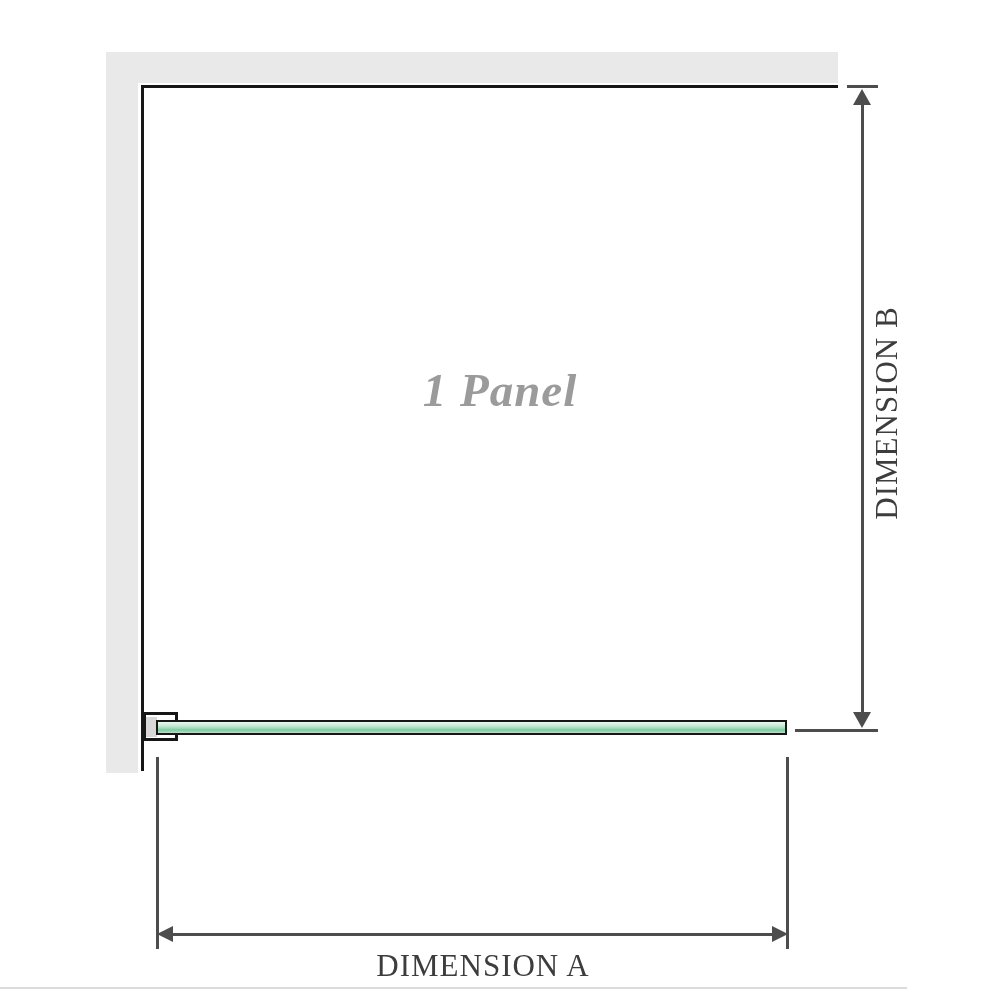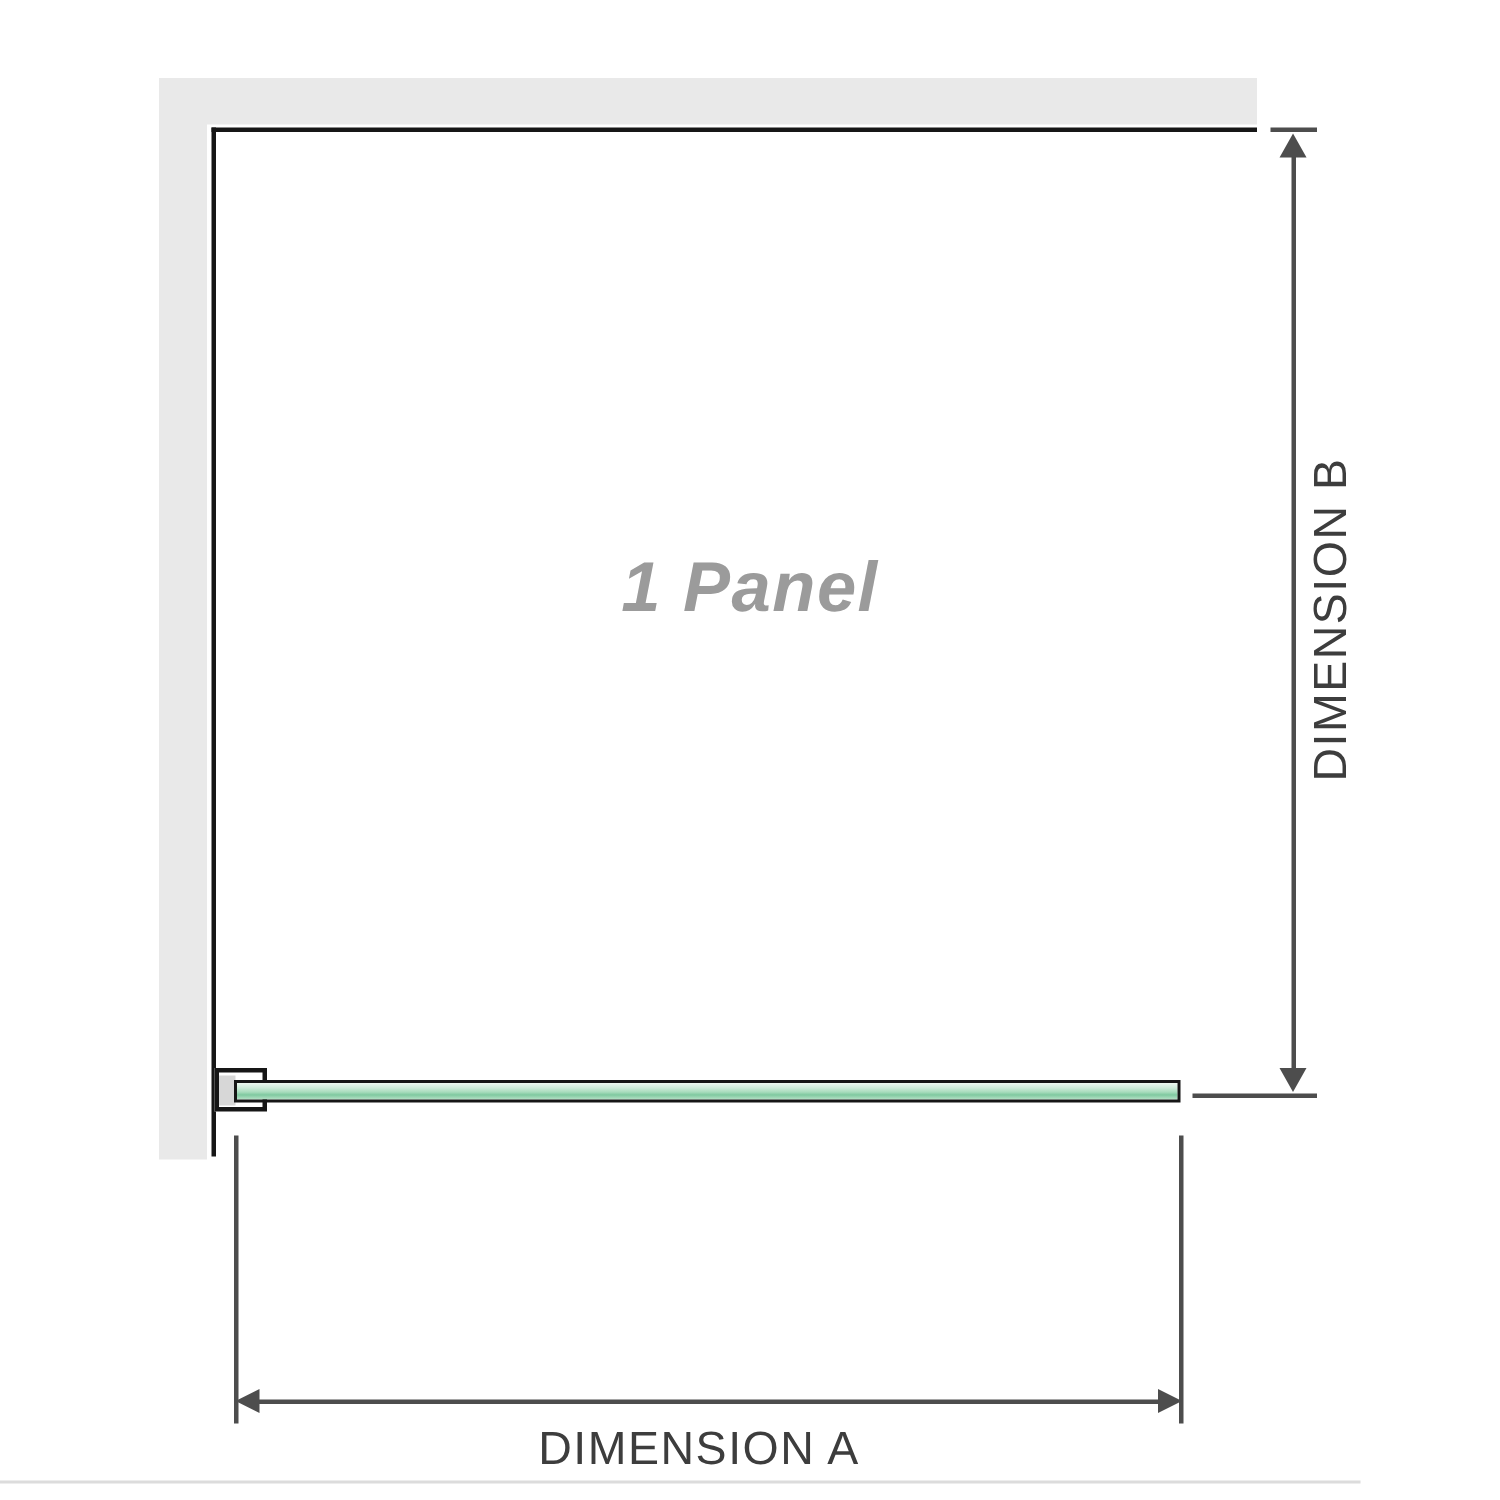--- a/index.html
+++ b/index.html
@@ -9,21 +9,21 @@
     --glass-mid:#a8dcbd;
     --glass-dark:#7fc9a0;
     --arrow:#4d4d4d;
     --label-gray:#9b9b9b;
     --dim-text:#3d3d3d;
     --baseline:#dcdcdc;
   }
   html,body{margin:0;padding:0;background:#ffffff;}
   .stage{
     position:relative;width:907px;height:1000px;background:#ffffff;
-    overflow:hidden;font-family:Liberation Sans, sans-serif;
+    overflow:hidden;font-family:Liberation Serif, serif;
   }
   .abs{position:absolute;}
 
   
   .wall-top{left:106px;top:52px;width:732px;height:31px;background:var(--wall);}
   .wall-left{left:106px;top:52px;width:32px;height:721px;background:var(--wall);}
 
   
   .panel-line-top{left:141px;top:85px;width:697px;height:3px;background:var(--outline);}
   .panel-line-left{left:141px;top:85px;width:3px;height:686px;background:var(--outline);}
@@ -80,21 +80,21 @@
     left:157px;top:926px;width:0;height:0;
     border-top:8px solid transparent;border-bottom:8px solid transparent;
     border-right:16px solid var(--arrow);
   }
   .arrow-right{
     left:772px;top:926px;width:0;height:0;
     border-top:8px solid transparent;border-bottom:8px solid transparent;
     border-left:16px solid var(--arrow);
   }
   .dima-label{
-    left:316px;top:948px;width:300px;text-align:center;white-space:nowrap;
+    left:333px;top:948px;width:300px;text-align:center;white-space:nowrap;
     font-size:31px;font-weight:300;color:var(--dim-text);letter-spacing:1px;
   }
 
   .baseline{left:0;top:987px;width:1000px;height:2px;background:var(--baseline);}
 </style>
 </head>
 <body>
 
 <div class="stage">
 

